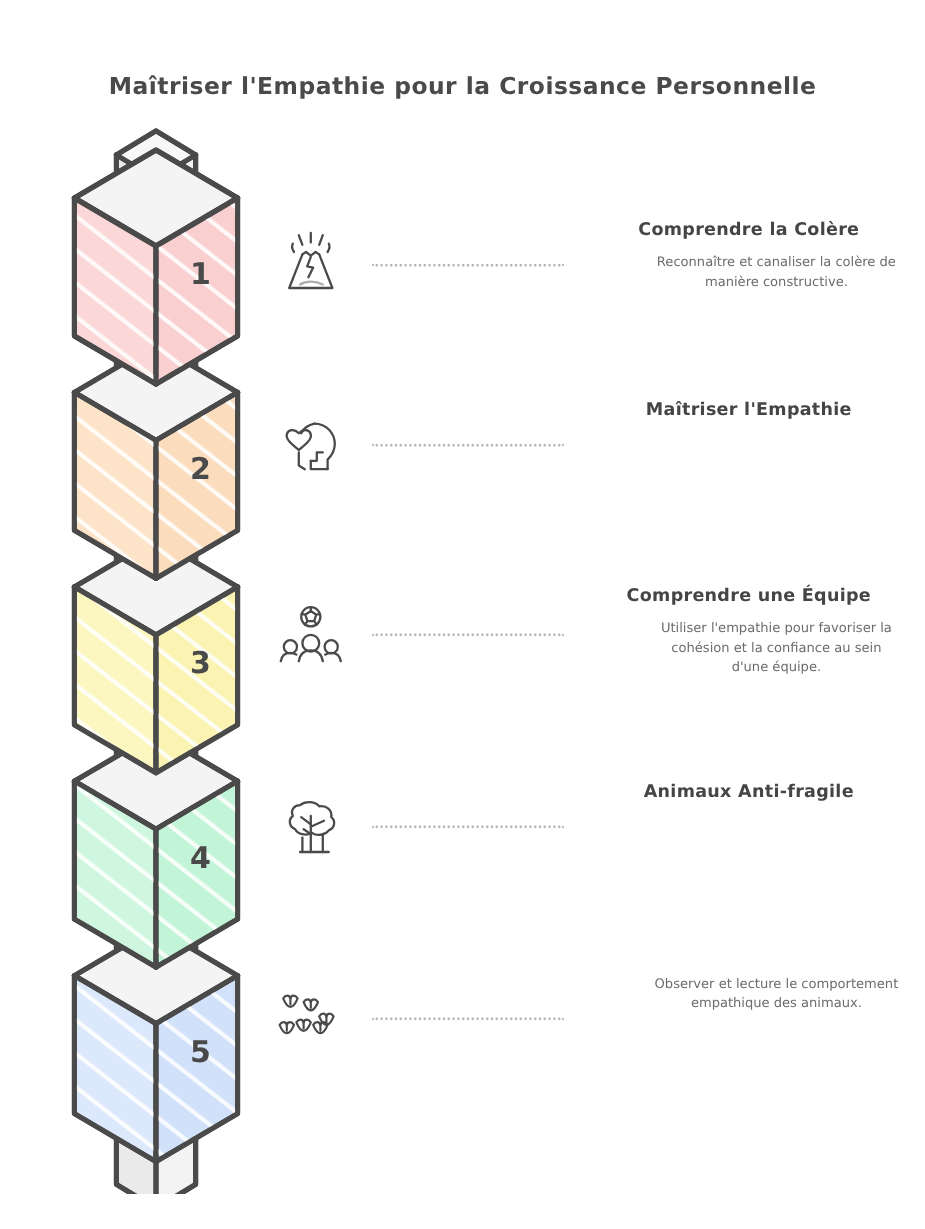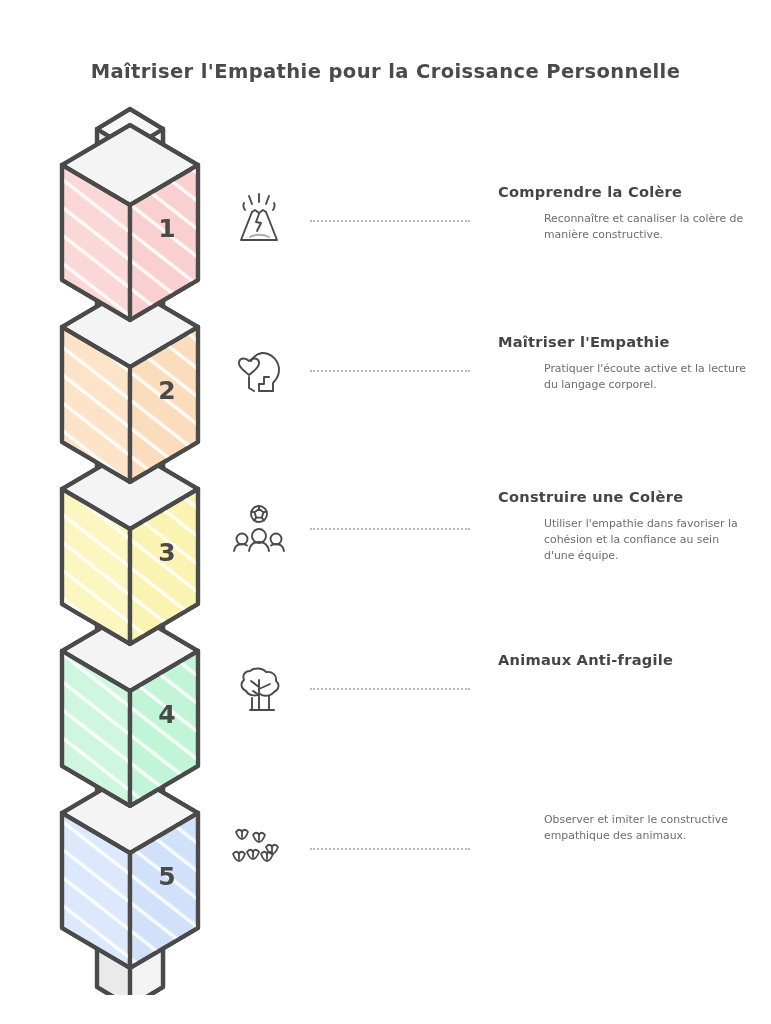--- a/index.html
+++ b/index.html
@@ -38,20 +38,21 @@
     height: 890px;
   }
   .tower svg { display: block; }
 
   
   .steps {
     position: absolute;
     left: 0; top: 0;
     width: 771px; height: 1024px;
     pointer-events: none;
+    text-align: center;
   }
   .step-row {
     position: absolute;
     left: 228px;
     width: 520px;
     pointer-events: auto;
   }
   .step-icon {
     position: absolute;
     left: 0px;
@@ -297,21 +298,20 @@
           <path d="M34 13 C44 13 51 21 51 30 C51 36 48 40 45 43 L45 51"></path>
           <path d="M45 51 L31 51 L31 44"></path>
           <path d="M31 44 L36 44 L36 37 L41 37"></path>
           <path d="M34 13 C29 14 25 17 23 21"></path>
           <path d="M21 37 L21 48 L26 51"></path>
         </svg>
       </div>
       <div class="dots" style="top:30px;"></div>
       <div class="step-text" style="top:-7px;">
         <div class="step-title">Maîtriser l'Empathie</div>
-        <div class="step-desc">Pratiquer l'écoute active et la lecture du langage corporel.</div>
       </div>
     </div>
 
     <div class="step-row" style="top:498px;">
       <div class="step-icon" style="top:0px;">
         <svg viewBox="0 0 62 62" fill="none" stroke="#4a4a4a" stroke-width="1.9" stroke-linecap="round" stroke-linejoin="round">
           <circle cx="31" cy="16" r="8"></circle>
           <path d="M31 11 L35.5 14.3 L33.8 19.6 L28.2 19.6 L26.5 14.3 Z"></path>
           <path d="M31 8 L31 11"></path>
             <path d="M38.5 13.5 L35.5 14.3"></path>
@@ -321,22 +321,22 @@
           <circle cx="31" cy="38" r="7"></circle>
           <path d="M21 53 C22 47 26 44 31 44 C36 44 40 47 41 53"></path>
           <circle cx="14" cy="41" r="5.5"></circle>
           <path d="M6 53 C6.8 48 10 46 14 46 C16 46 17.6 46.5 19 47.5"></path>
           <circle cx="48" cy="41" r="5.5"></circle>
           <path d="M56 53 C55.2 48 52 46 48 46 C46 46 44.4 46.5 43 47.5"></path>
         </svg>
       </div>
       <div class="dots" style="top:30px;"></div>
       <div class="step-text" style="top:-10px;">
-        <div class="step-title">Construire une Colère</div>
-        <div class="step-desc">Utiliser l'empathie dans favoriser la cohésion et la confiance au sein d'une équipe.</div>
+        <div class="step-title">Comprendre une Équipe</div>
+        <div class="step-desc">Utiliser l'empathie pour favoriser la cohésion et la confiance au sein d'une équipe.</div>
       </div>
     </div>
 
     <div class="step-row" style="top:658px;">
       <div class="step-icon" style="top:0px;">
         <svg viewBox="0 0 62 62" fill="none" stroke="#4a4a4a" stroke-width="1.9" stroke-linecap="round" stroke-linejoin="round">
           <path d="M22 13 C27 9 35 10 38 14 C44 13 49 17 48 23 C52 26 51 32 46 34 C43 38 36 39 32 36 C27 39 20 37 18 33 C13 31 12 25 16 22 C14 17 17 13 22 13 Z"></path>
           <path d="M31 22 L31 52"></path>
           <path d="M31 29 L23 23"></path>
           <path d="M31 31 L42 26"></path>
@@ -376,18 +376,18 @@
             <path d="M25 34 L25 39"></path>
           </g>
           <g>
             <path d="M33 36 C35 33 38 33 39 36 C40 33 43 33 45 36 C43 41 41 43 39 43 C37 43 35 41 33 36 Z"></path>
             <path d="M39 36 L39 41"></path>
           </g>
         </svg>
       </div>
       <div class="dots" style="top:30px;"></div>
       <div class="step-text" style="top:-15px;">
-        <div class="step-desc">Observer et imiter le constructive empathique des animaux.</div>
+        <div class="step-desc">Observer et lecture le comportement empathique des animaux.</div>
       </div>
     </div>
 
   </div>
 </div>
 
 </body></html>

